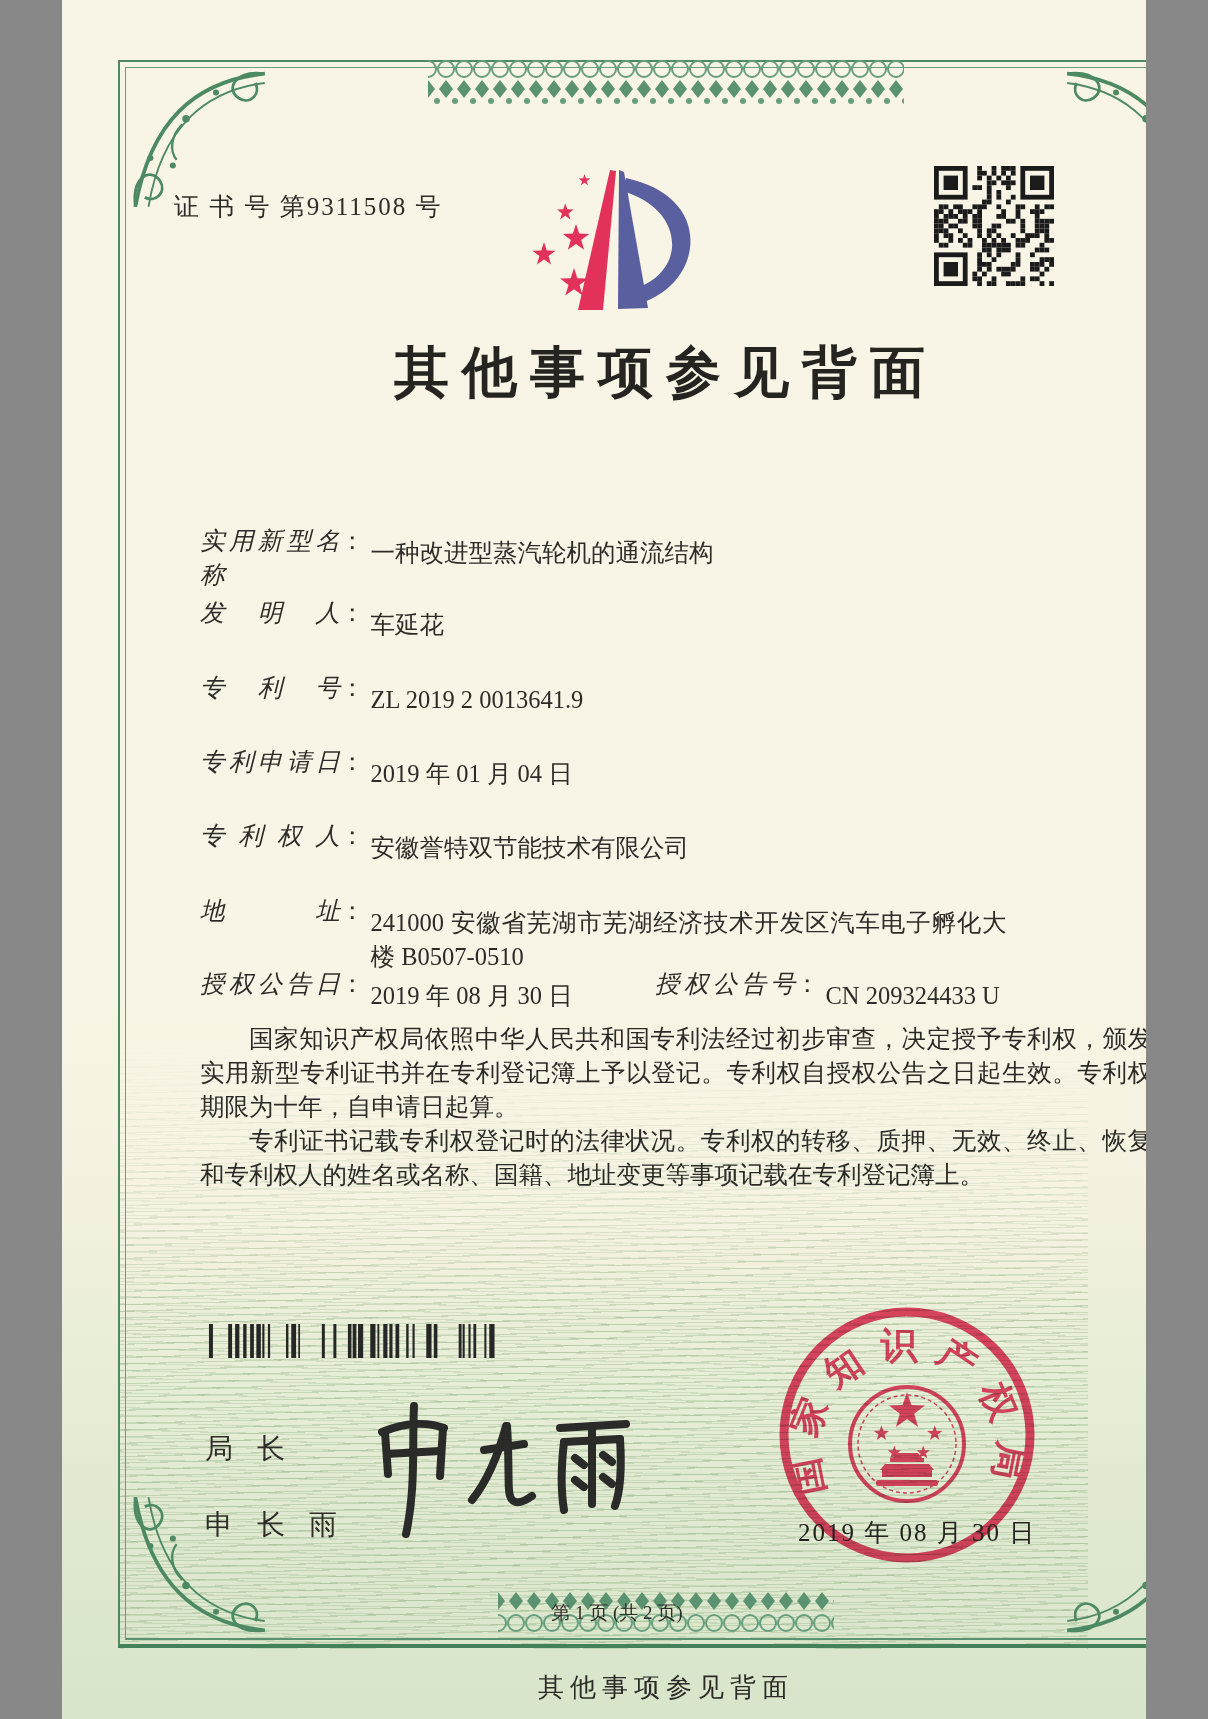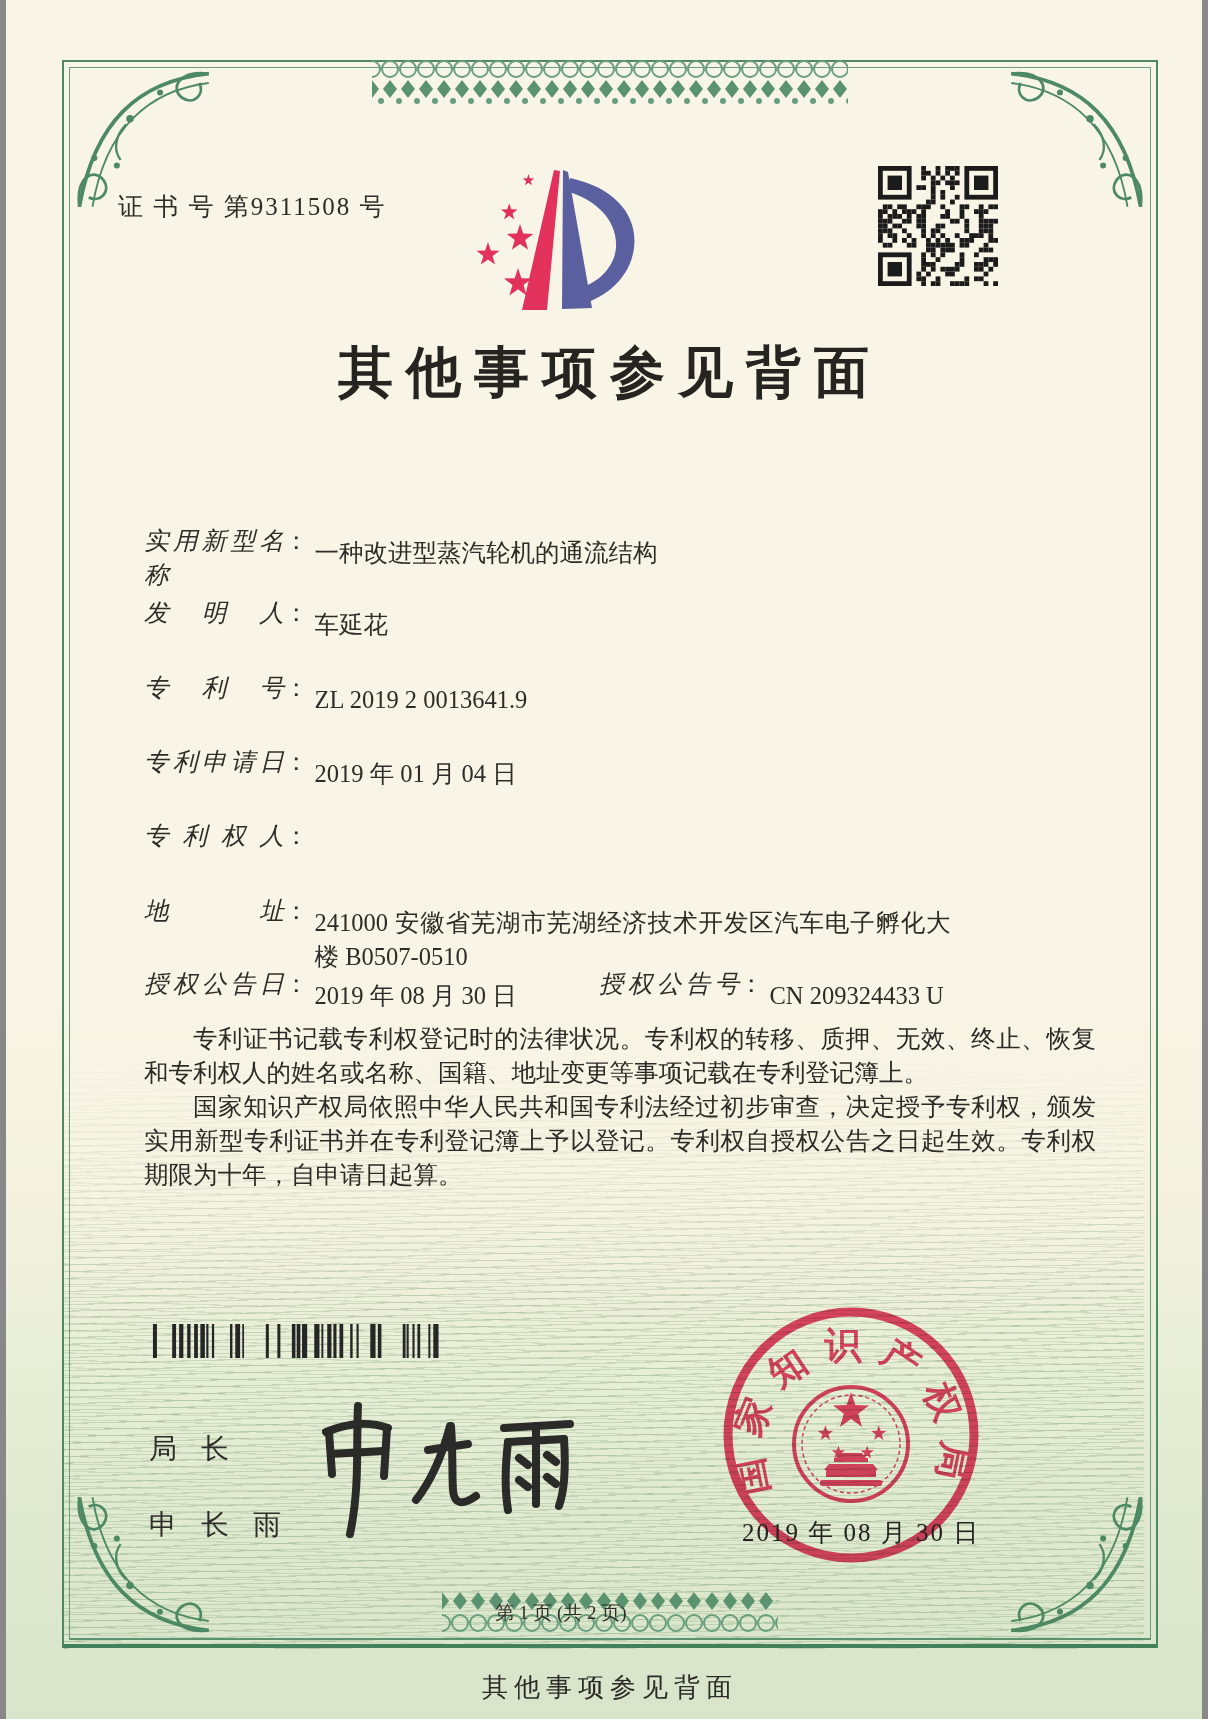--- a/index.html
+++ b/index.html
@@ -1,17 +1,17 @@
 <!DOCTYPE html>
 <html><head>
 <meta charset="utf-8">
 <style>
   html,body{margin:0;padding:0;background:#888;}
   .page{
-    position:relative;width:1196px;height:1719px;margin:0 auto;overflow:hidden;
+    position:relative;width:1084px;height:1719px;margin:0 auto;overflow:hidden;
     background:linear-gradient(180deg,#f9f5e6 0%,#f9f5e6 58%,#f3f1de 70%,#e7eed6 80%,#dde8ce 92%,#d8e5ca 100%);
     font-family:"Liberation Serif","DejaVu Serif",serif;color:#2e2c28;
   }
   
   .guilloche{
     position:absolute;left:58px;right:58px;top:1040px;bottom:70px;z-index:0;
     background:
       repeating-linear-gradient(178.5deg, rgba(122,160,112,.30) 0 1.2px, rgba(0,0,0,0) 1.2px 6.6px),
       repeating-linear-gradient(181.5deg, rgba(122,160,112,.22) 0 1.2px, rgba(0,0,0,0) 1.2px 7.4px);
   }
@@ -383,42 +383,43 @@
       <span class="f-value">ZL 2019 2 0013641.9</span>
   </div>
   <div class="row" style="top:745px">
     <span class="f-label">专利申请日</span>
       <span class="colon">：</span>
       <span class="f-value">2019 年 01 月 04 日</span>
   </div>
   <div class="row" style="top:819px">
     <span class="f-label">专利权人</span>
       <span class="colon">：</span>
+      <span class="f-value">安徽誉特双节能技术有限公司</span>
   </div>
   <div class="row addr" style="top:894px">
     <span class="f-label">地址</span>
       <span class="colon">：</span>
       <span class="f-value">241000 安徽省芜湖市芜湖经济技术开发区汽车电子孵化大楼 B0507-0510</span>
   </div>
   <div class="row grant" style="top:967px;height:36px;">
     <span class="pair">
       <span class="f-label">授权公告日</span>
         <span class="colon">：</span>
         <span class="f-value">2019 年 08 月 30 日</span>
     </span>
     <span class="pair p2">
       <span class="f-label">授权公告号</span>
         <span class="colon">：</span>
         <span class="f-value">CN 209324433 U</span>
     </span>
   </div>
 
   <div class="body-text">
+    <p>国家知识产权局依照中华人民共和国专利法经过初步审查，决定授予专利权，颁发实用新型专利证书并在专利登记簿上予以登记。专利权自授权公告之日起生效。专利权期限为十年，自申请日起算。</p>
     <p>专利证书记载专利权登记时的法律状况。专利权的转移、质押、无效、终止、恢复和专利权人的姓名或名称、国籍、地址变更等事项记载在专利登记簿上。</p>
-    <p>国家知识产权局依照中华人民共和国专利法经过初步审查，决定授予专利权，颁发实用新型专利证书并在专利登记簿上予以登记。专利权自授权公告之日起生效。专利权期限为十年，自申请日起算。</p>
   </div>
 
   <svg class="barcode" viewBox="0 0 310 34" preserveAspectRatio="none">
     <g id="barcode-bars">
         <rect x="4.95" y="0" width="3.98" height="34" fill="#262626"></rect>
         <rect x="24.16" y="0" width="3.89" height="34" fill="#262626"></rect>
         <rect x="31.13" y="0" width="4.24" height="34" fill="#262626"></rect>
         <rect x="39.18" y="0" width="3.35" height="34" fill="#262626"></rect>
         <rect x="46.12" y="0" width="3.76" height="34" fill="#262626"></rect>
         <rect x="52.35" y="0" width="4.52" height="34" fill="#262626"></rect>

